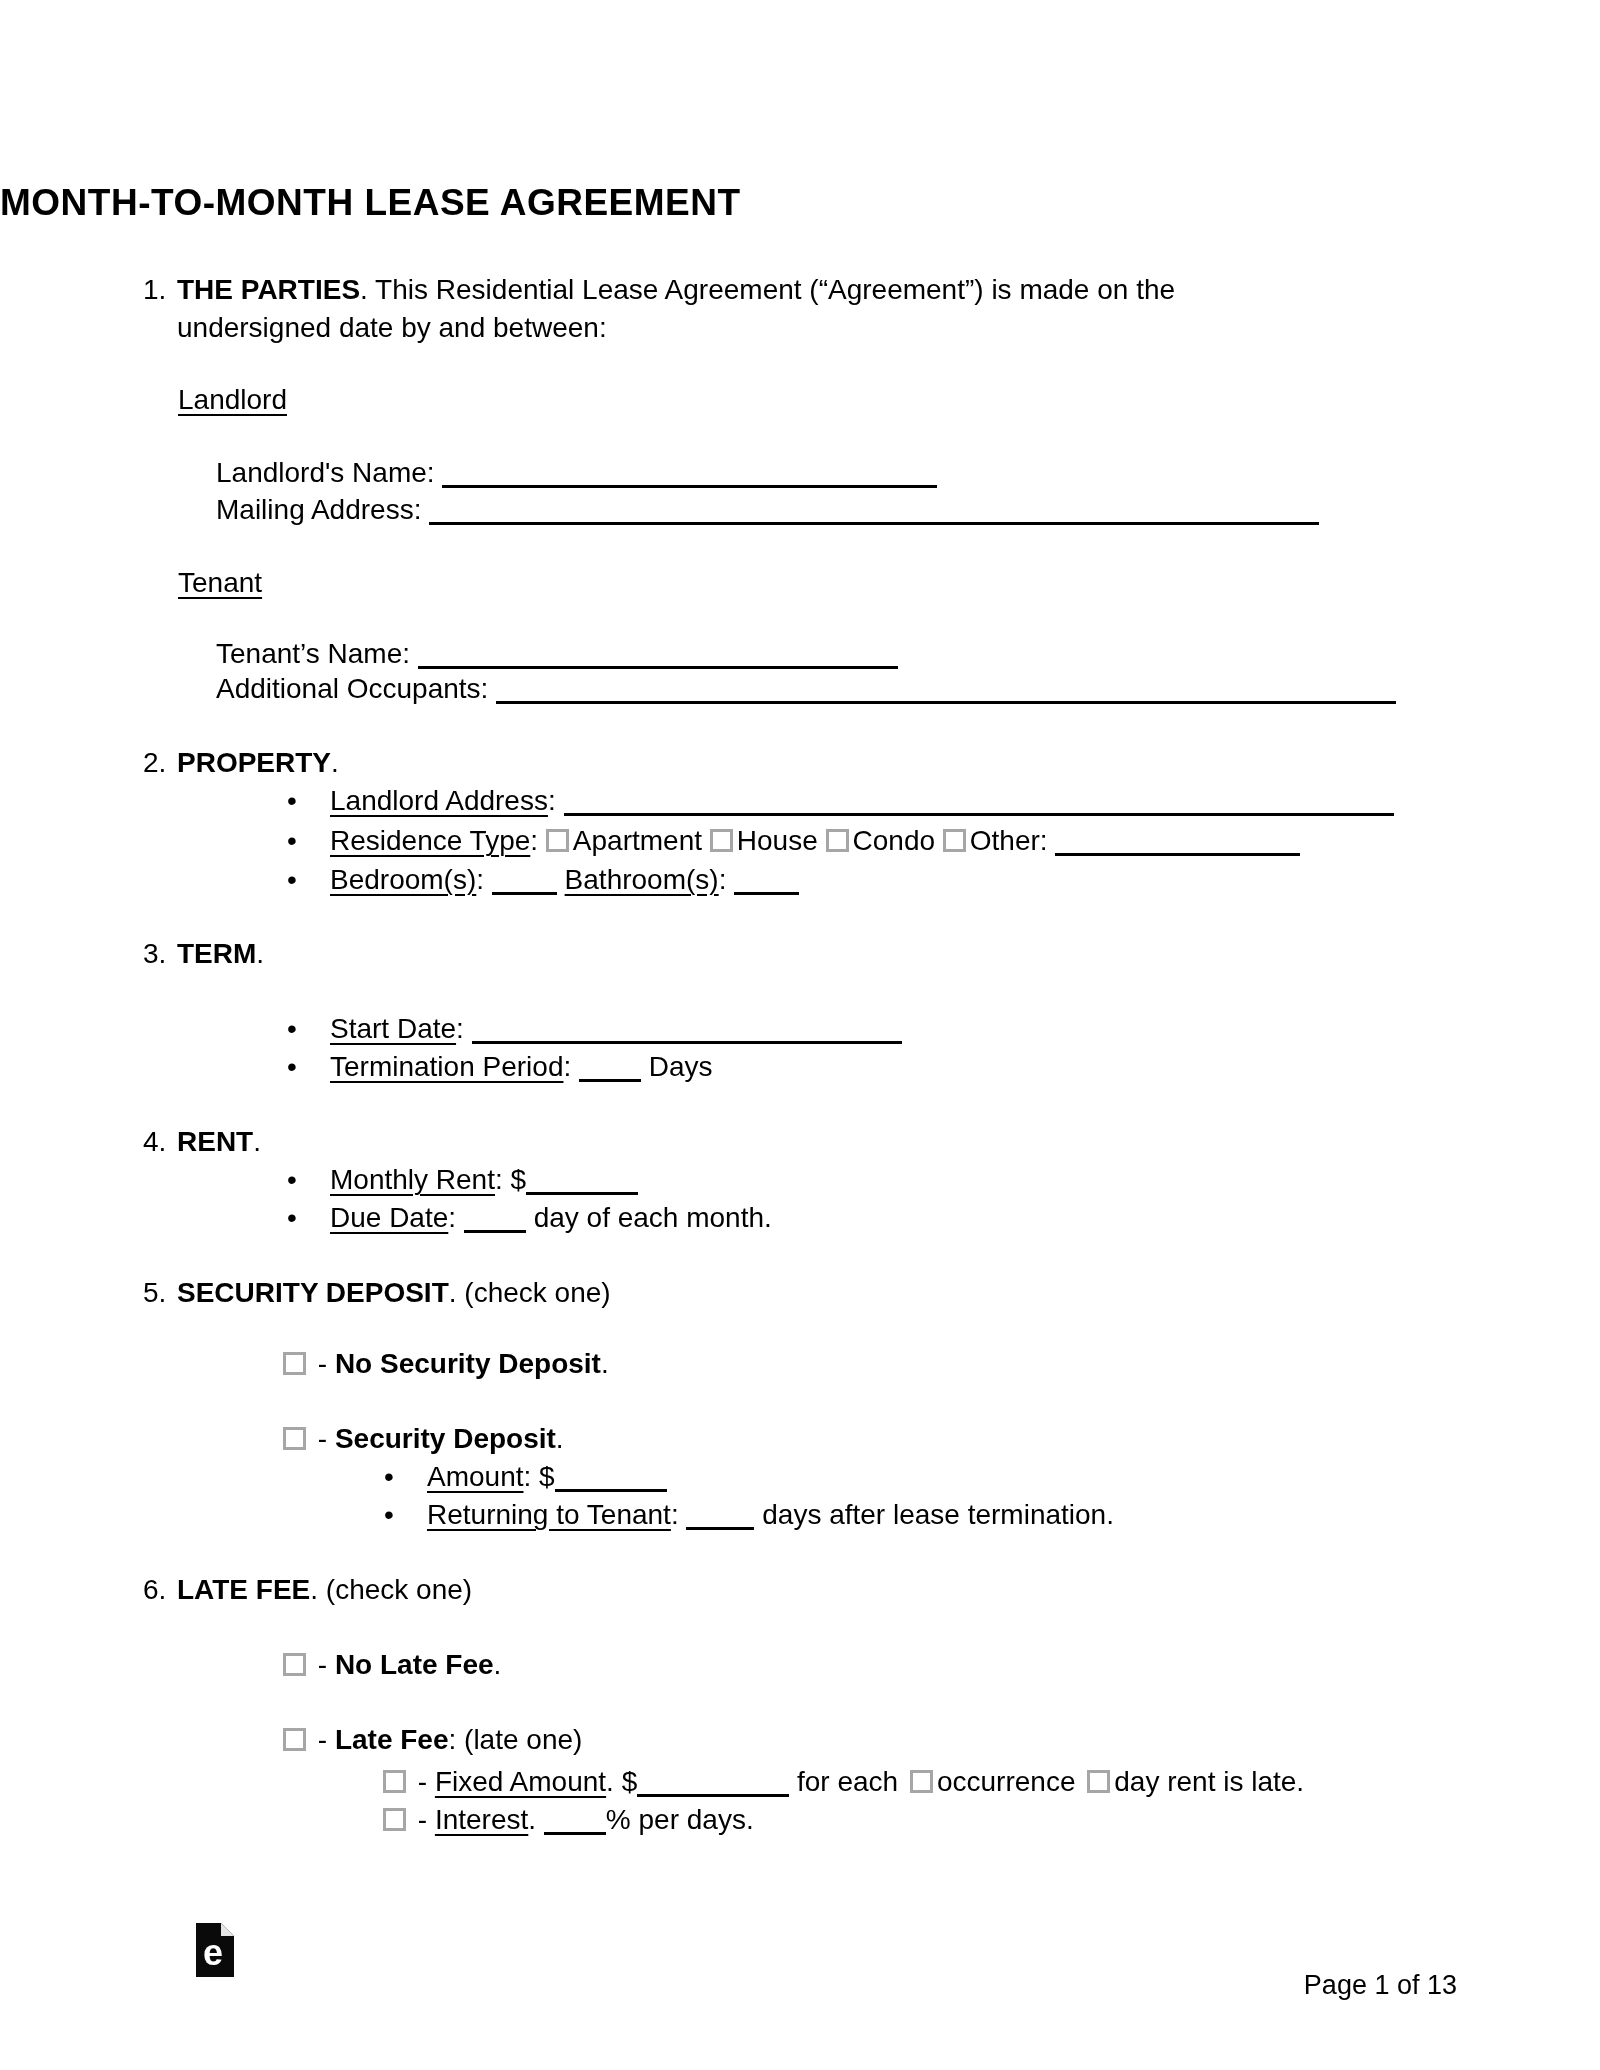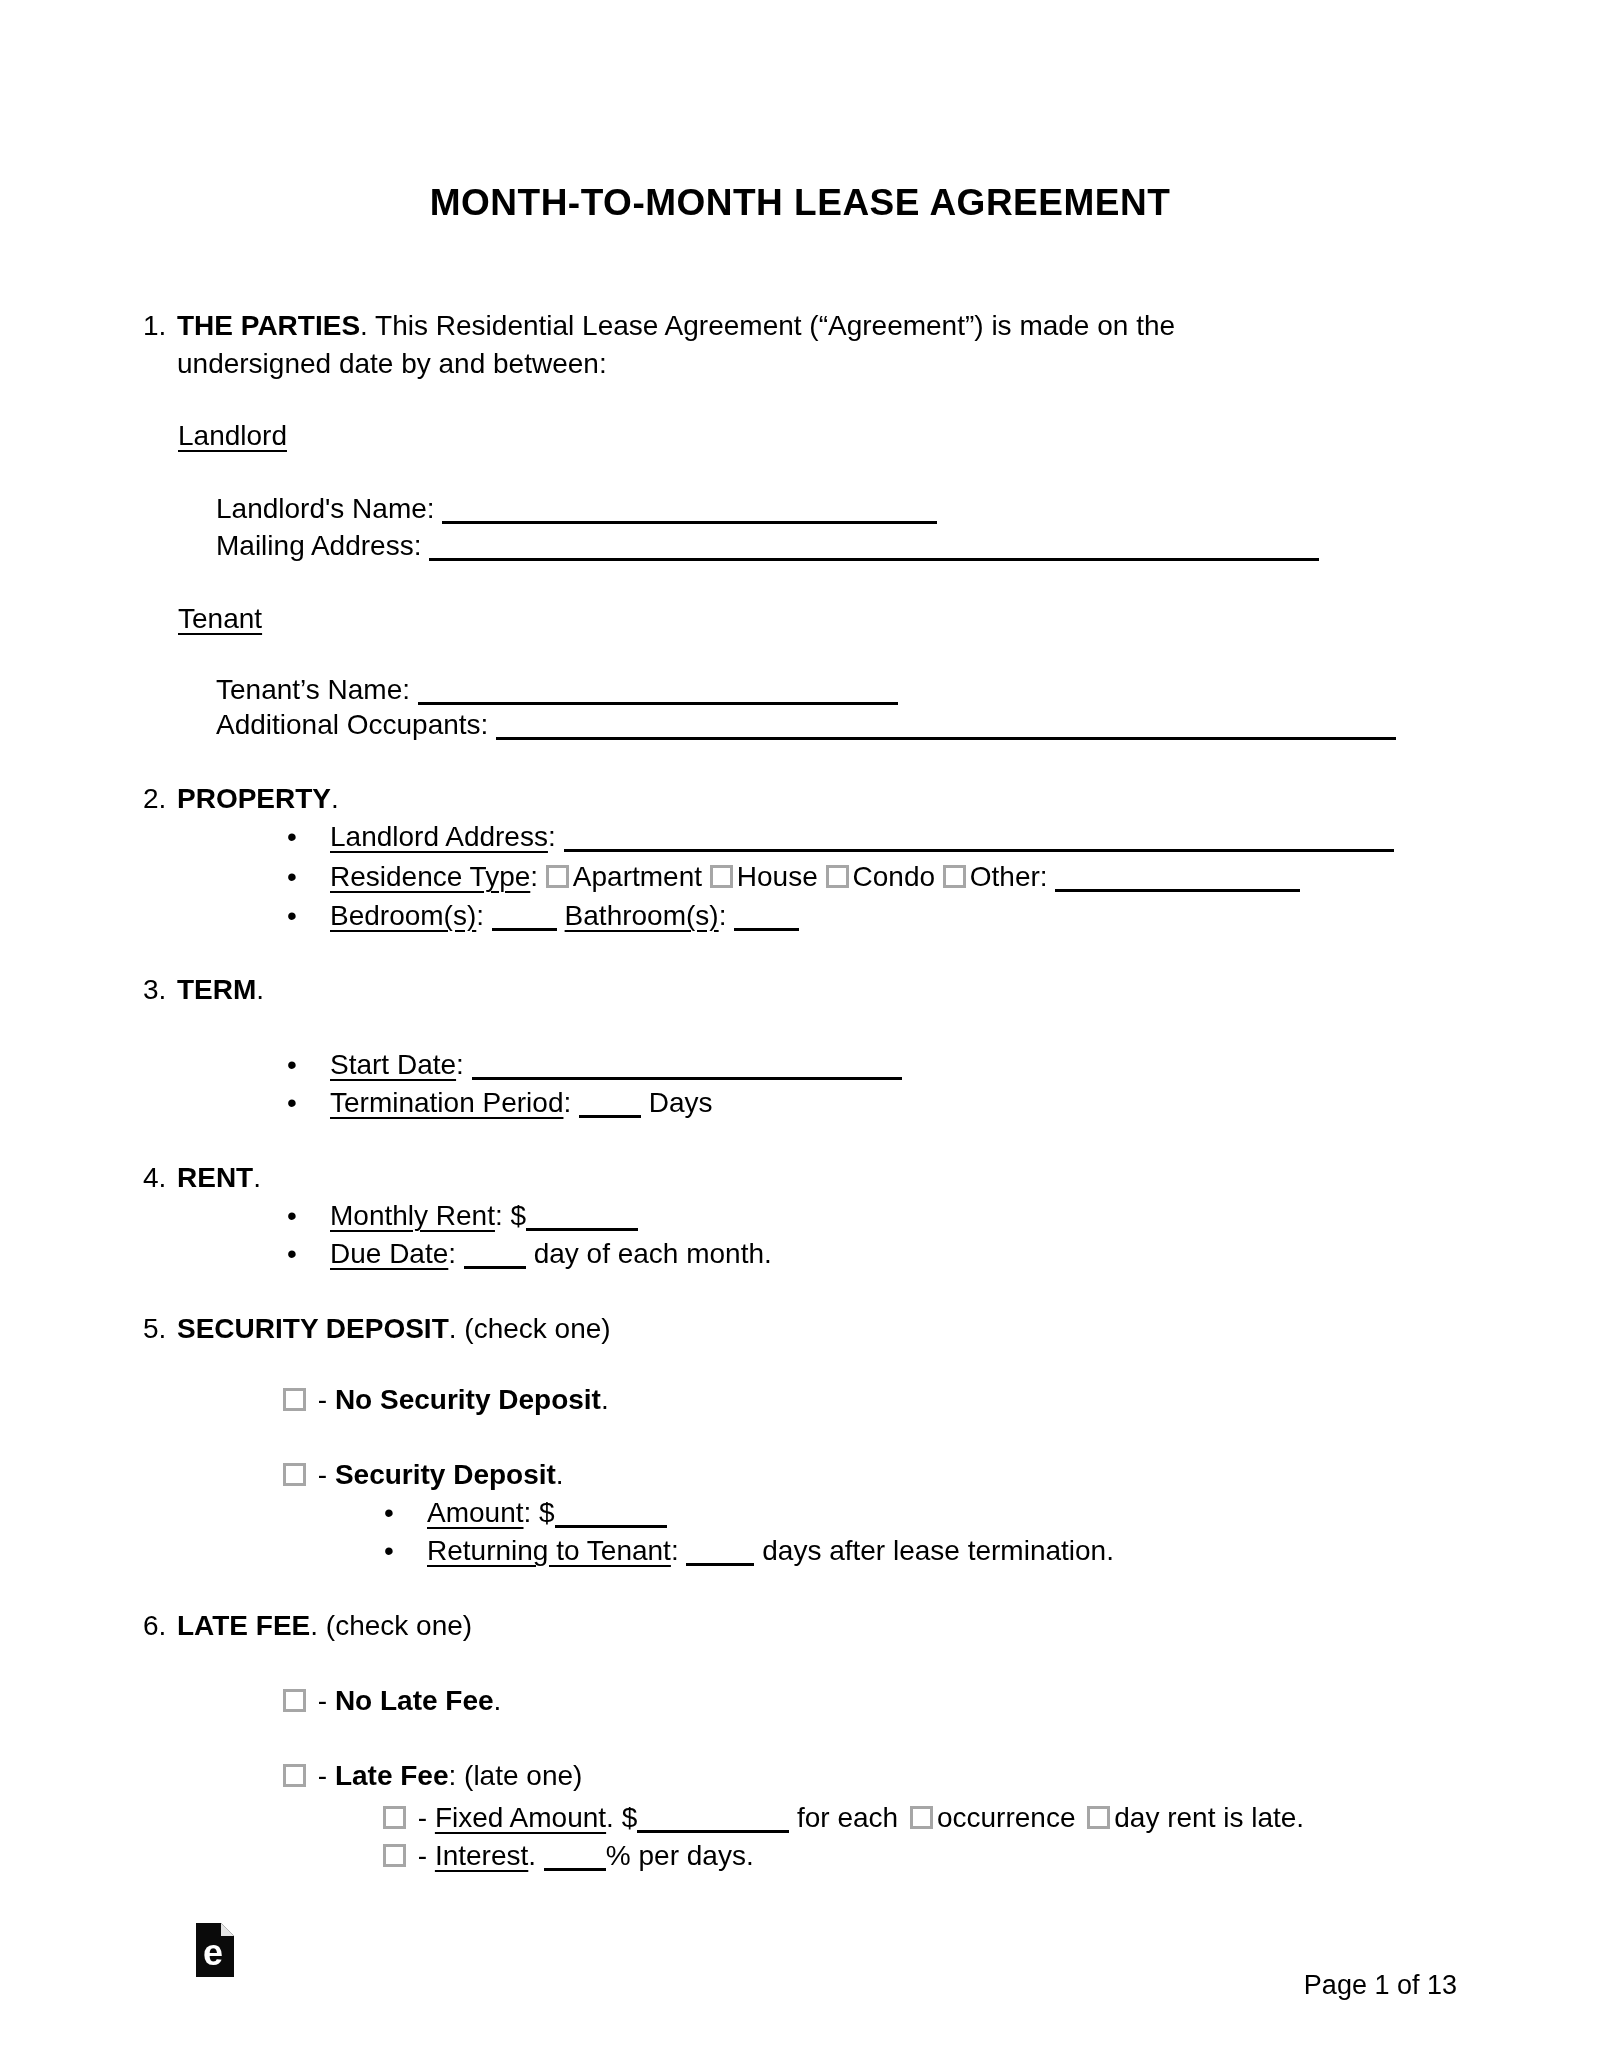--- a/index.html
+++ b/index.html
@@ -1,23 +1,23 @@
 <!DOCTYPE html>
 <html><head>
 <meta charset="utf-8">
 <style>
   html,body{margin:0;padding:0;background:#ffffff;}
   .page{
     position:relative;width:1600px;height:2070px;background:#ffffff;
     font-family:"Liberation Sans",sans-serif;color:#000;
     font-size:28px;line-height:38px;overflow:hidden;
   }
-  .row{position:absolute;white-space:nowrap;margin-top:36px;}
+  .row{position:absolute;white-space:nowrap;}
   .title{
-    position:absolute;left:0;right:0;text-align:center;
+    position:absolute;left:0;right:0;
     font-size:37px;font-weight:bold;line-height:44px;letter-spacing:0.5px;
   }
   .num{display:inline-block;width:34px;}
   b{font-weight:bold;}
   .u{text-decoration:underline;text-underline-offset:5px;text-decoration-thickness:2px;}
   .bullet{display:inline-block;width:43px;}
   .blank{
     display:inline-block;height:24px;border-bottom:3px solid #000;
     vertical-align:-6px;
   }

